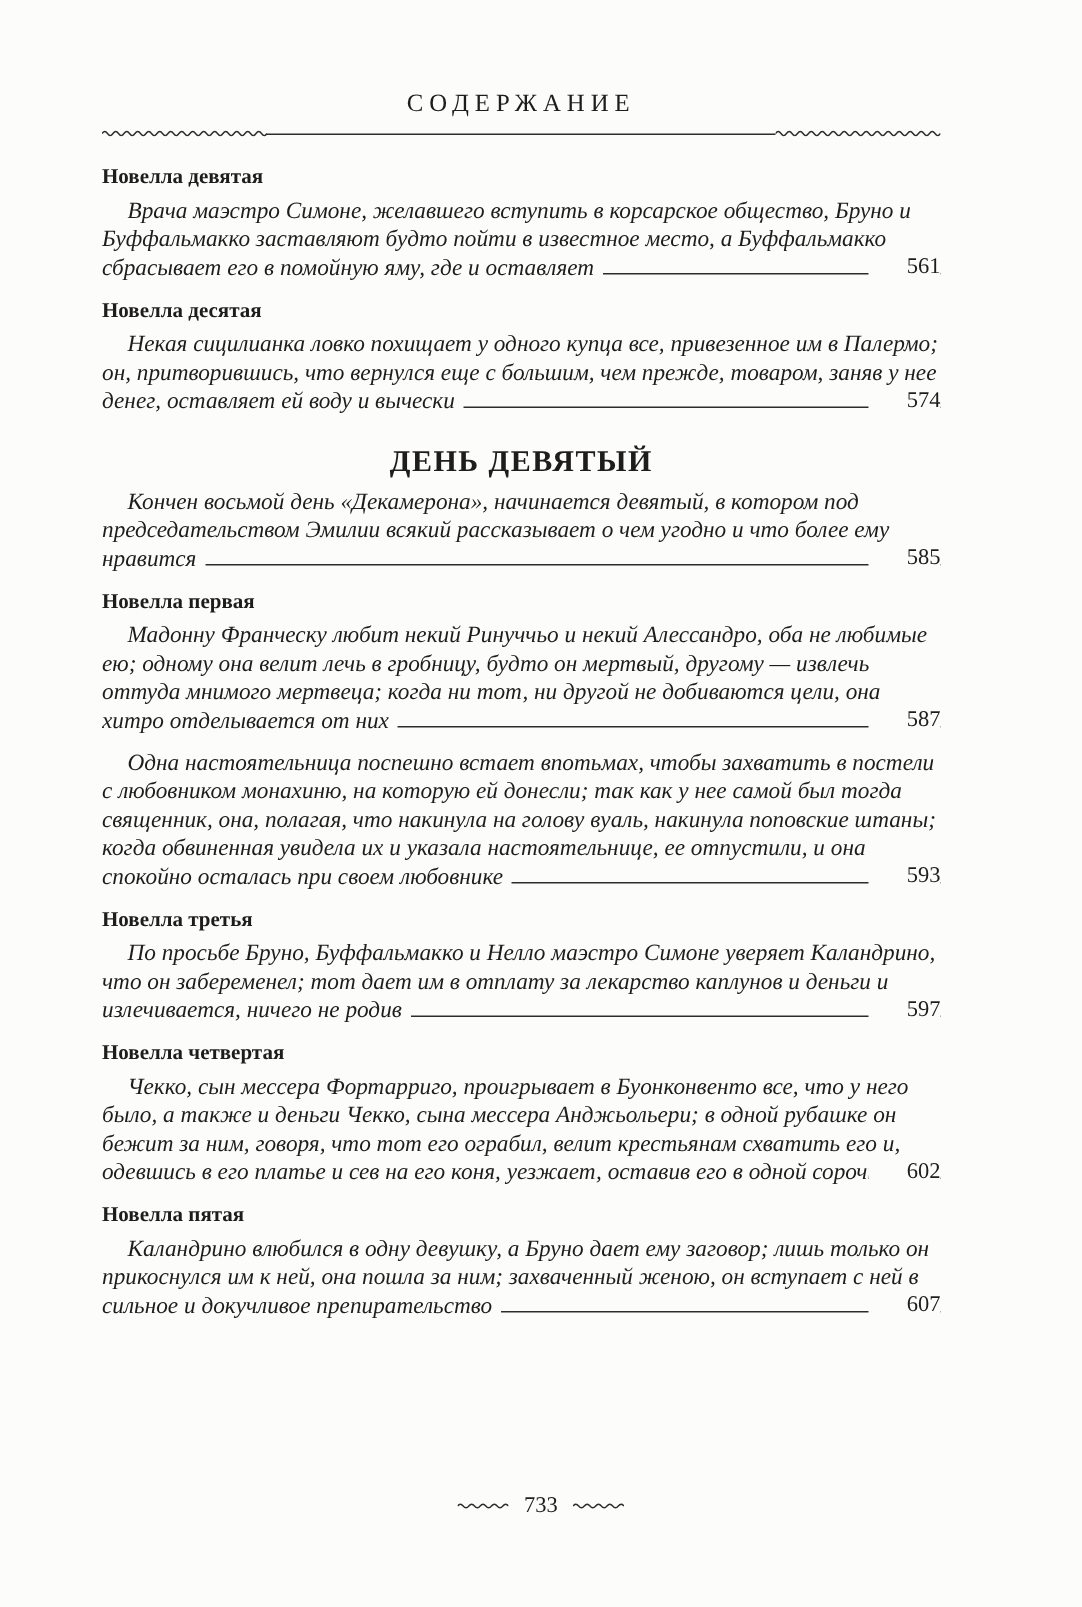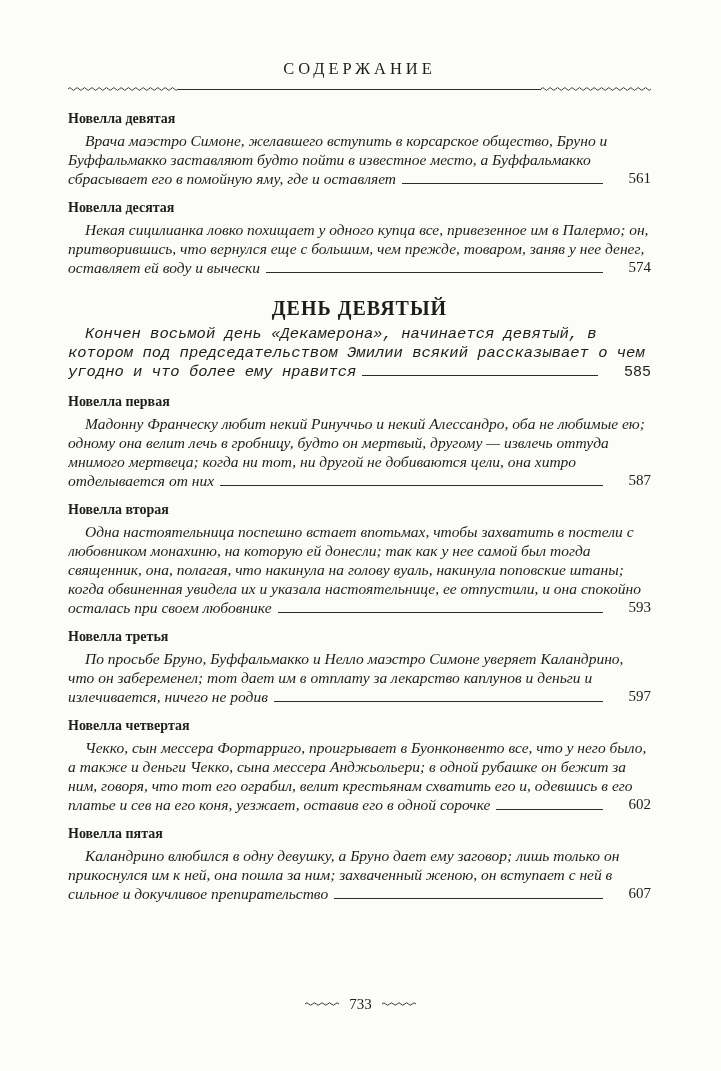--- a/index.html
+++ b/index.html
@@ -4,21 +4,21 @@
 <style>
   * { box-sizing: border-box; }
   html, body { margin: 0; padding: 0; }
   body { background: #e9e9e7; }
   .page {
     width: 721px; height: 1071px; margin: 0 auto;
     background: #fcfcfa; color: #1e1d1b;
     position: relative; overflow: hidden;
     font-family: "Liberation Serif", "DejaVu Serif", serif;
   }
-  .content { padding: 58px 70px 0 68px; }
+  .content { padding: 58px 94px 0 68px; }
 
   .page-header { text-align: center; }
   .page-title {
     font-size: 16.5px; font-weight: normal; letter-spacing: 4px;
     margin: 0; line-height: 21px; display: inline-block;
   }
   .header-rule { display: flex; align-items: center; margin: 5px 0 14px 0; }
   .header-rule .rule-mid { flex: 1; height: 1px; background: #2e2c29; }
   .wave { display: block; flex: none; }
 
@@ -41,21 +41,21 @@
     position: absolute; right: 0; bottom: 0;
     background: #fcfcfa; padding-left: 9px;
     font-style: normal; font-size: 15px; line-height: 19px;
   }
 
   .day-section { margin-top: 20px; }
   .day-title {
     text-align: center; font-weight: bold; font-size: 20px;
     letter-spacing: 1px; margin: 0 0 6px 0; line-height: 22px;
   }
-  .day-intro { margin: 0 0 9px 0; font-family: Liberation Mono, monospace; }
+  .day-intro { margin: 0 0 9px 0; }
 
   .page-footer {
     position: absolute; left: 0; right: 0; bottom: 58px;
     display: flex; align-items: center; justify-content: center; gap: 10px;
   }
   .folio { font-size: 15px; line-height: 18px; }
 </style>
 </head>
 <body>
 
@@ -89,21 +89,20 @@
       <h2 class="day-title">ДЕНЬ ДЕВЯТЫЙ</h2>
       <p class="entry-body day-intro"><span>Кончен восьмой день «Декамерона», начинается девятый, в котором под председательством Эмилии всякий рассказывает о чем угодно и что более ему нравится</span><span class="leader-line"></span><span class="page-ref">585</span></p>
     </section>
 
     <section class="entry">
       <h3 class="entry-heading">Новелла первая</h3>
       <p class="entry-body"><span>Мадонну Франческу любит некий Ринуччьо и некий Алессандро, оба не любимые ею; одному она велит лечь в гробницу, будто он мертвый, другому — извлечь оттуда мнимого мертвеца; когда ни тот, ни другой не добиваются цели, она хитро отделывается от них</span><span class="leader-line"></span><span class="page-ref">587</span></p>
     </section>
 
     <section class="entry">
-      <h3 class="entry-heading">Новелла вторая</h3>
       <p class="entry-body"><span>Одна настоятельница поспешно встает впотьмах, чтобы захватить в постели с любовником монахиню, на которую ей донесли; так как у нее самой был тогда священник, она, полагая, что накинула на голову вуаль, накинула поповские штаны; когда обвиненная увидела их и указала настоятельнице, ее отпустили, и она спокойно осталась при своем любовнике</span><span class="leader-line"></span><span class="page-ref">593</span></p>
     </section>
 
     <section class="entry">
       <h3 class="entry-heading">Новелла третья</h3>
       <p class="entry-body"><span>По просьбе Бруно, Буффальмакко и Нелло маэстро Симоне уверяет Каландрино, что он забеременел; тот дает им в отплату за лекарство каплунов и деньги и излечивается, ничего не родив</span><span class="leader-line"></span><span class="page-ref">597</span></p>
     </section>
 
     <section class="entry">
       <h3 class="entry-heading">Новелла четвертая</h3>

